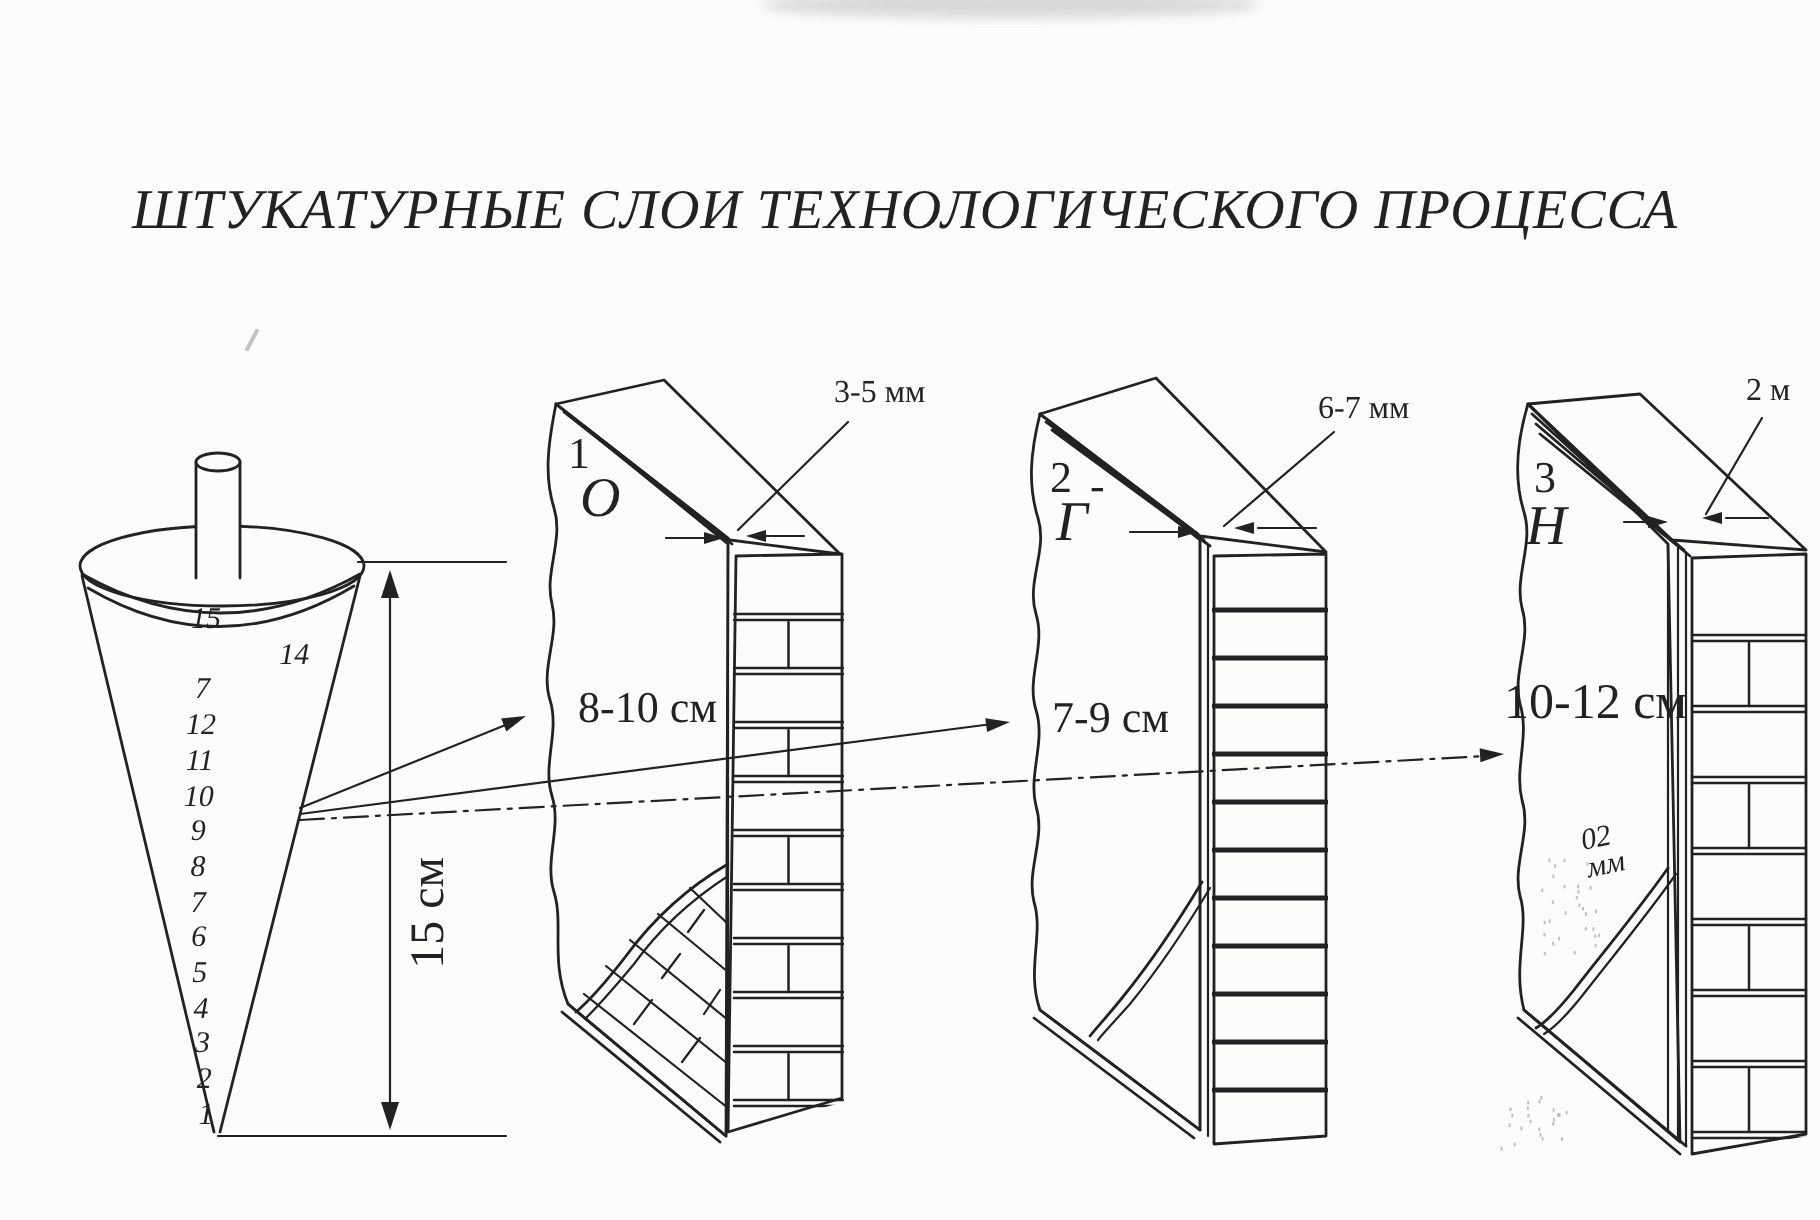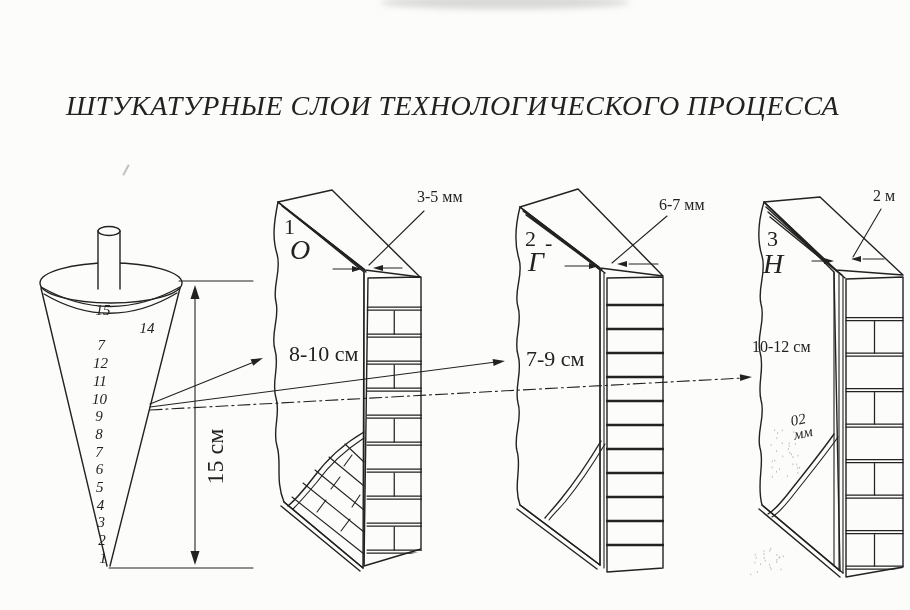--- a/index.html
+++ b/index.html
@@ -250,21 +250,21 @@
 
   <div class="abs big-num" style="left:525px;top:226px">2</div>
   <div class="abs big-num" style="left:545px;top:230px">-</div>
   <div class="abs hand" style="left:528px;top:246px">Г</div>
   <div class="abs dim" style="left:659px;top:196px">6-7 мм</div>
   <div class="abs dim" style="left:526px;top:346px;font-size:22px">7-9 см</div>
 
   <div class="abs big-num" style="left:767px;top:226px">3</div>
   <div class="abs hand" style="left:763px;top:248px">Н</div>
   <div class="abs dim" style="left:873px;top:187px">2 м</div>
-  <div class="abs dim" style="left:752px;top:338px;font-size:16px">10-12 см</div>
+  <div class="abs dim" style="left:752px;top:338px;font-size:25px">10-12 см</div>
   <div class="abs note" style="left:792px;top:412px">
     <div>02</div>
     <div>мм</div>
   </div>
 
   <div class="abs rot90" style="left:179px;top:443px">15 см</div>
 <div class="cone-num" style="left: 103px; top: 303px;">15</div>
     <div class="cone-num" style="left: 102.11px; top: 320.7px; margin-left: 45px;">14</div>
     <div class="cone-num" style="left: 101.264px; top: 338.4px;">7</div>
     <div class="cone-num" style="left: 100.506px; top: 356.1px; font-style: italic;">12</div>

